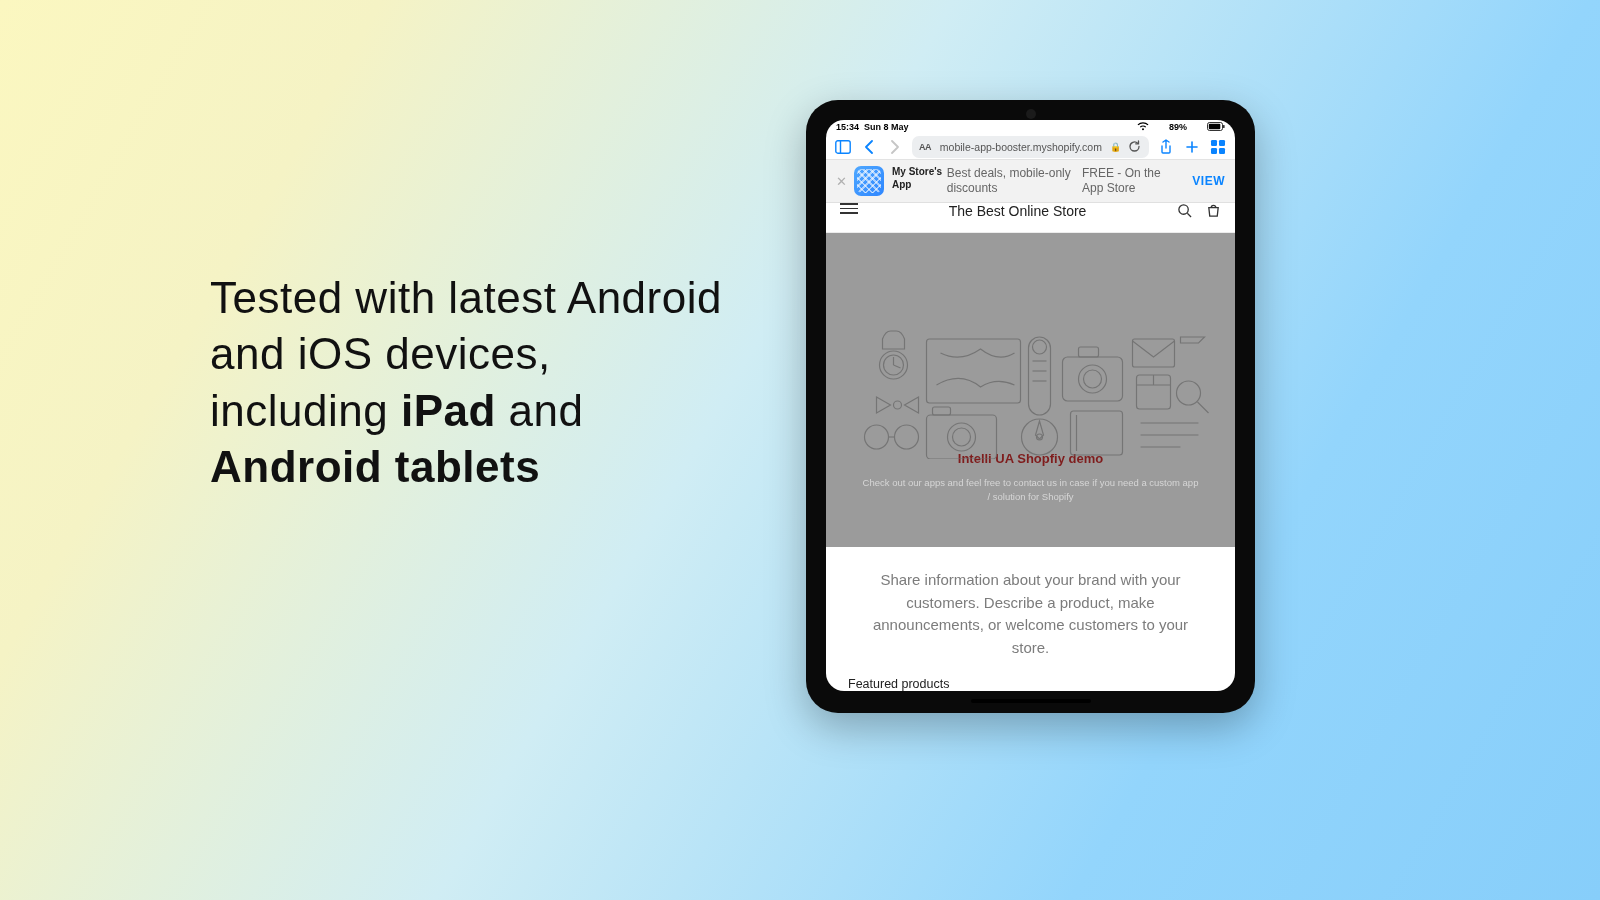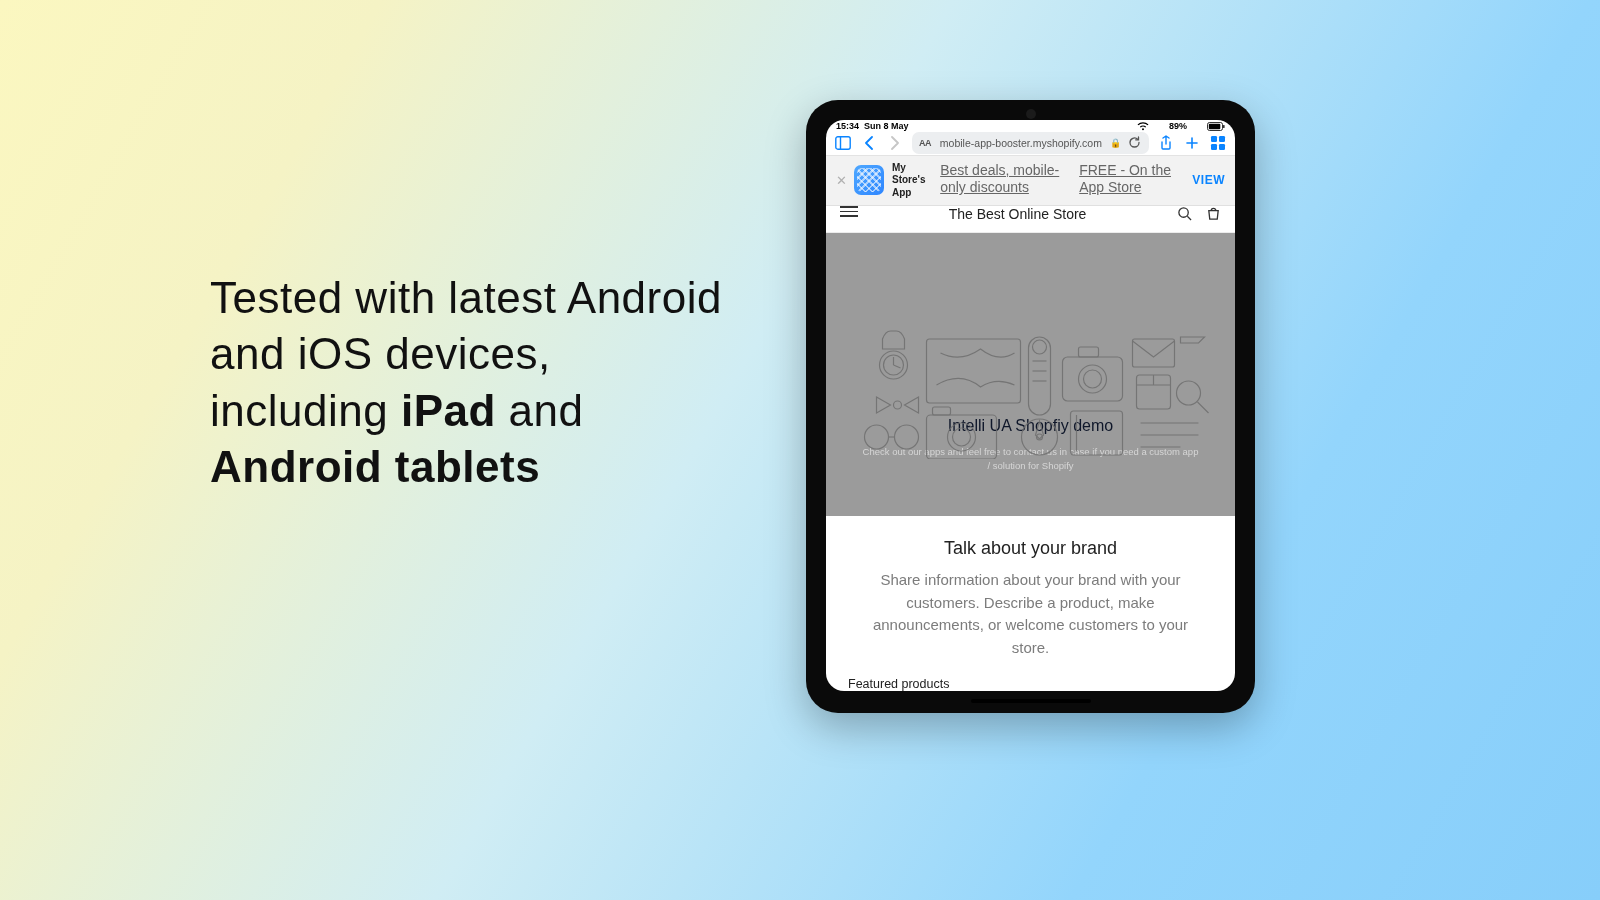--- a/index.html
+++ b/index.html
@@ -100,21 +100,21 @@
   }
   .appicon::after{
     content:""; position:absolute; inset:3px;
     background:
       repeating-linear-gradient(45deg, rgba(255,255,255,0.55) 0 2px, transparent 2px 5px),
       repeating-linear-gradient(-45deg, rgba(255,255,255,0.55) 0 2px, transparent 2px 5px);
     border-radius:5px;
   }
   .appmeta { flex:1; display:flex; flex-direction:row; line-height:1.25; }
   .appmeta .t1 { font-size:10px; font-weight:600; color:#222; }
-  .appmeta .t2 { font-size:14px; color:#666;text-decoration:underline; }
+  .appmeta .t2 { font-size:12px; color:#666; }
   .viewbtn { color:#0a84ff; font-size:12px; font-weight:600; letter-spacing:0.5px; }
 
   
   .storehdr {
     height: 34px;
     display:flex; align-items:flex-start;
     padding: 0 14px;
     border-bottom:1px solid #ececec;
     background:#fff;
   }
@@ -131,21 +131,21 @@
     position:relative;
     color:#f2f2f2;
     display:flex; flex-direction:column; align-items:center; justify-content:flex-end;
     padding-bottom: 44px;
   }
   .hero-art {
     position:absolute; top: 96px; left: 14px; right: 14px; height: 130px;
     opacity: 0.85;
   }
   .hero-art svg { width:100%; height:100%; }
-  .hero h2 { font-size:16px; font-weight:400; margin-bottom:10px; color:#0f172a; }
+  .hero h2 { font-size:13px; font-weight:700; margin-bottom:10px; color:#7f1d1d; }
   .hero p { font-size:9.5px; text-align:center; color:#d6d6d6; max-width: 340px; line-height:1.4; }
 
   
   .brand {
     padding: 22px 22px 10px;
     text-align:center;
   }
   .brand h3 { font-size:18px; font-weight:500; color:#222; margin-bottom:10px; }
   .brand p { font-size:15px; color:#7c7c7c; line-height:1.5; max-width:320px; margin:0 auto; }
 
@@ -332,21 +332,20 @@
               <line x1="357" y1="73" x2="368" y2="84"></line>
             <path d="M340 8 l24 0 l-6 6 l-18 0z"></path>
             <path d="M300 94 h58 M300 106 h58 M300 118 h40"></path>
           </svg>
         </div>
         <h2>Intelli UA Shopfiy demo</h2>
         <p>Check out our apps and feel free to contact us in case if you need a custom app / solution for Shopify</p>
       </div>
 
       <div class="brand">
-        <h3>Talk about your brand</h3>
         <p>Share information about your brand with your customers. Describe a product, make announcements, or welcome customers to your store.</p>
       </div>
 
       <div class="featured">Featured products</div>
 
     </div>
     <div class="homebar"></div>
   </div>
 
 </div>

